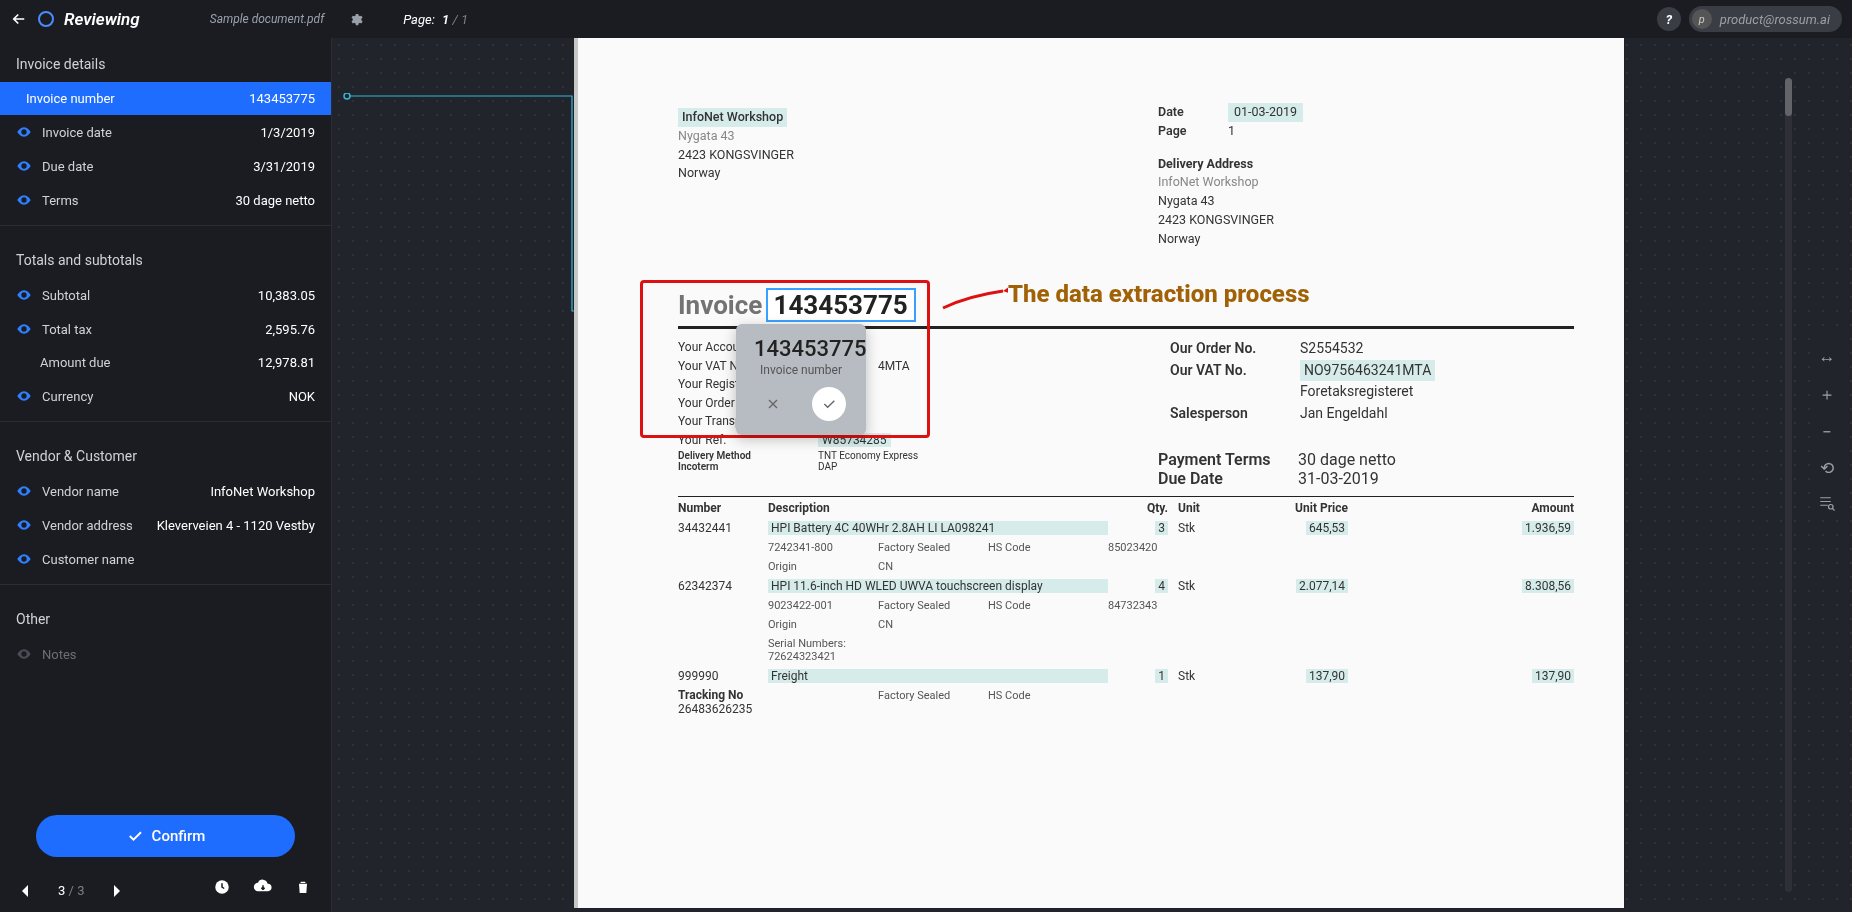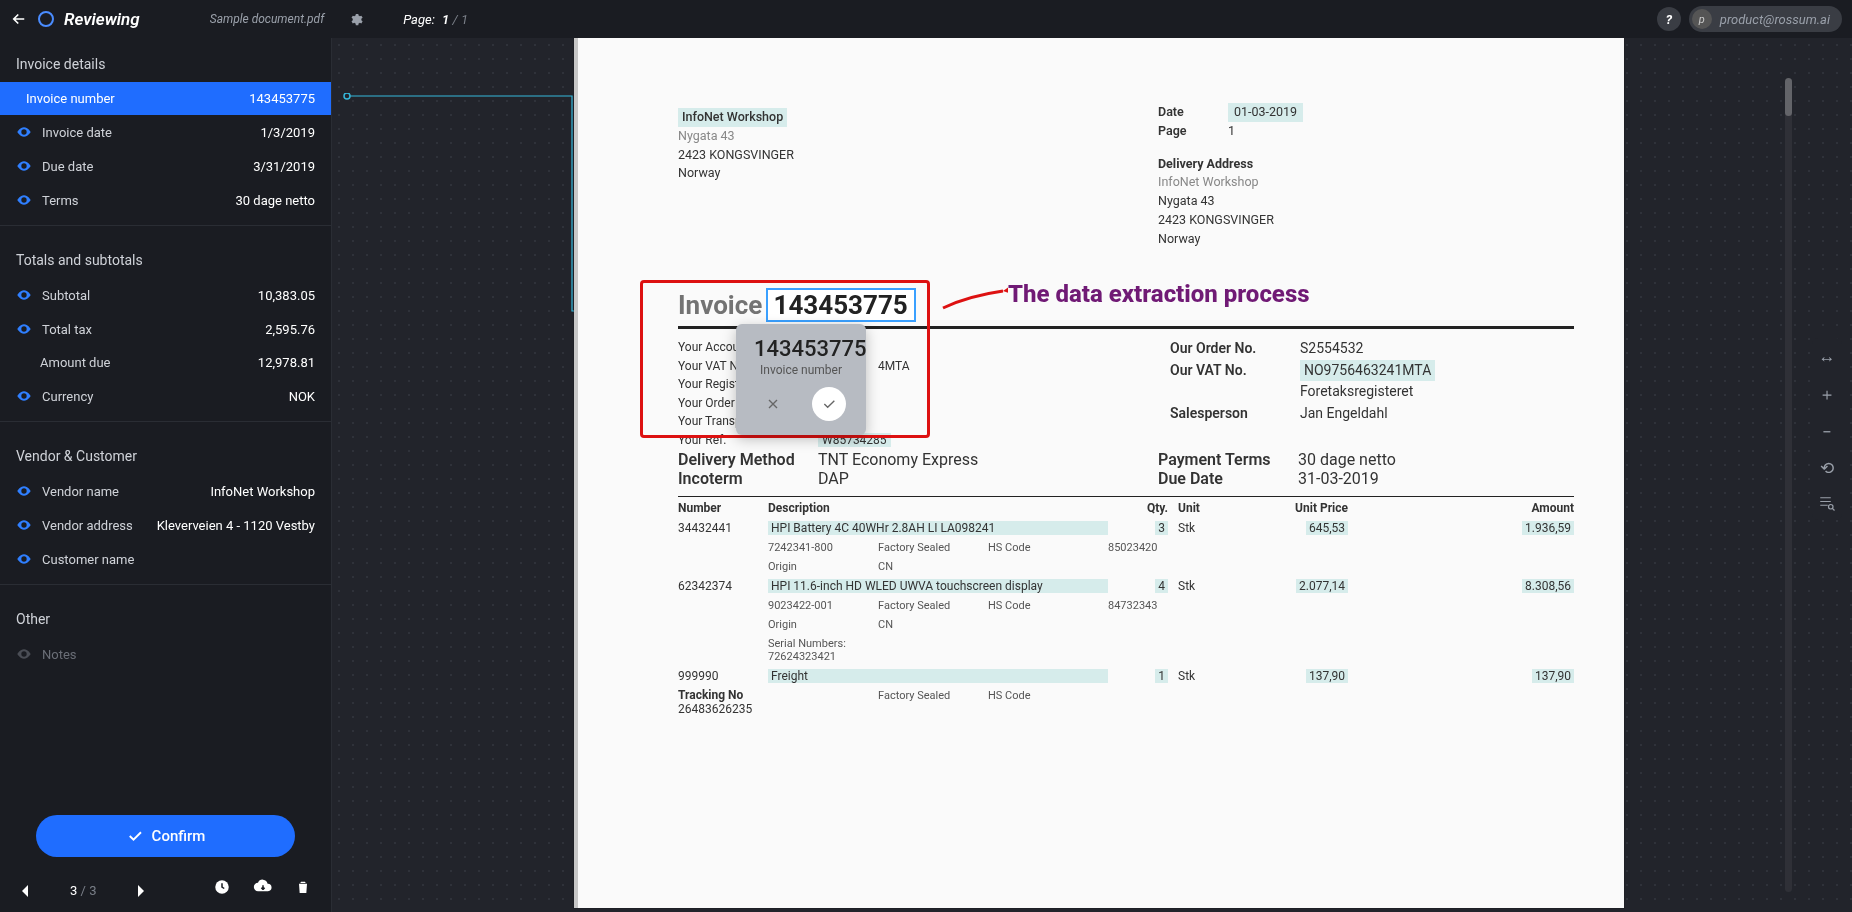--- a/index.html
+++ b/index.html
@@ -32,21 +32,21 @@
 .row .val { color:#fff; }
 .row.active { background:#1f6dff; }
 .row.active .label, .row.active .val { color:#fff; }
 .row.active .eye { visibility:hidden; }
 .row.noeye { padding-left:40px; }
 .divider { height:1px; background:#2a2d34; margin:8px 0; }
 
 .side-footer { padding:14px 36px 8px; }
 .confirm-btn { width:100%; background:#1f6dff; color:#fff; border:none; border-radius:22px; padding:12px; font-size:15px; font-weight:500; display:flex;align-items:center;justify-content:center;gap:8px; cursor:pointer; }
 .pager { display:flex; align-items:center; justify-content:space-between; padding:10px 20px 14px; }
-.pager-nav { display:flex; align-items:center; gap:40px; color:#fff;margin-top:8px; }
+.pager-nav { display:flex; align-items:center; gap:28px; color:#fff;margin-top:8px; }
 .pager-icons { display:flex; gap:22px; color:#fff; }
 .pnum { color:#fff; font-size:13px; }
 .pnum .dim{color:#7a7f88;}
 
 
 .canvas-wrap { flex:1; position:relative; background-image:radial-gradient(#2f323a 1px, transparent 1px); background-size:14px 14px; background-color:#22242b; overflow:hidden; }
 .page-scroll { position:absolute; left:86px; top:0; right:72px; bottom:0; overflow:auto; }
 .page { position:relative; margin:0 auto; width:1050px; height:870px; background:#fafafa; box-shadow:0 0 0 1px rgba(0,0,0,.1); border-left:4px solid #c7c7c7; }
 .page-inner { position:absolute; left:100px; top:70px; right:50px; color:#333; font-size:13px; }
 
@@ -62,21 +62,21 @@
 .inv-title { font-size:26px; font-weight:700; color:#737373; }
 .inv-num-box { display:inline-block; border:2px solid #3aa0ff; font-size:26px; font-weight:700; color:#222; padding:0 6px; background:#fff; }
 .thick-line { position:absolute; left:0; top:218px; right:0; border-top:3px solid #222; }
 
 .meta-left { position:absolute; left:0; top:230px; font-size:12px; line-height:1.55; }
 .meta-right { position:absolute; left:492px; top:230px; font-size:14px; line-height:1.55; }
 .meta-right .hl { background:#d6eceb; padding:0 4px; display:inline-block; }
 .lbl2 { display:inline-block; width:140px; }
 .lbl3 { display:inline-block; width:130px; font-weight:600; }
 
-.dm-row { position:absolute; left:0; top:342px; font-size:16px; }
+.dm-row { position:absolute; left:0; top:342px; font-size:10px; }
 .dm-row .lbl2 { width:140px; font-weight:600; }
 .pay-row { position:absolute; left:480px; top:342px; font-size:16px; }
 .pay-row .lbl3 { font-weight:600; width:140px;}
 
 .tbl-hdr { position:absolute; left:0; top:388px; right:0; border-top:1px solid #222; padding-top:4px; font-size:12px; font-weight:700; display:flex; }
 .c-num{width:90px;} .c-desc{width:340px;} .c-qty{width:60px;text-align:right;} .c-unit{width:60px;text-align:left;padding-left:10px;} .c-price{width:120px;text-align:right;} .c-amt{flex:1;text-align:right;}
 .tbody { position:absolute; left:0; top:410px; right:0; font-size:12px; }
 .trow { display:flex; padding:3px 0; }
 .trow .hlcell { background:#d6eceb; display:inline-block; padding:0 3px; }
 .subdesc { font-size:11px; color:#555; padding-left:0; }
@@ -94,21 +94,21 @@
 .popup .pl { color:#555; font-size:12px; margin-top:2px; }
 .popup .pbtns { display:flex; justify-content:center; gap:22px; margin-top:10px; }
 .pbtn { width:34px;height:34px;border-radius:50%;display:flex;align-items:center;justify-content:center; }
 .pbtn.x { color:#666; }
 .pbtn.ok { background:#fff; color:#666; }
 
 
 .pointer-line { position:absolute; pointer-events:none; }
 
 
-.anno-text { position:absolute; color:#701a75; font-weight:800; font-size:24px; }
+.anno-text { position:absolute; color:#a16207; font-weight:800; font-size:24px; }
 .anno-arrow { position:absolute; }
 
 
 .righttools { position:absolute; right:10px; top:300px; display:flex; flex-direction:column; gap:16px; background:#22242b; padding:8px 6px; border-radius:6px; }
 .righttools span { color:#9aa0aa; cursor:pointer; font-size:17px; text-align:center; }
 
 
 .plain-scroll { position:absolute; top:40px; bottom:20px; right:60px; width:7px; background:rgba(255,255,255,.06); border-radius:4px; }
 .plain-scroll .thumb { width:100%; height:38px; background:rgba(255,255,255,.25); border-radius:4px; }
 

